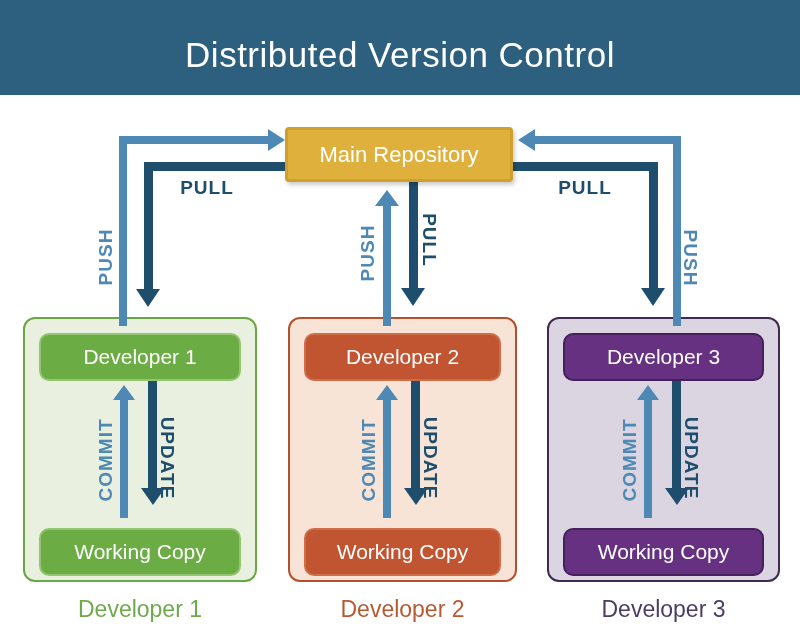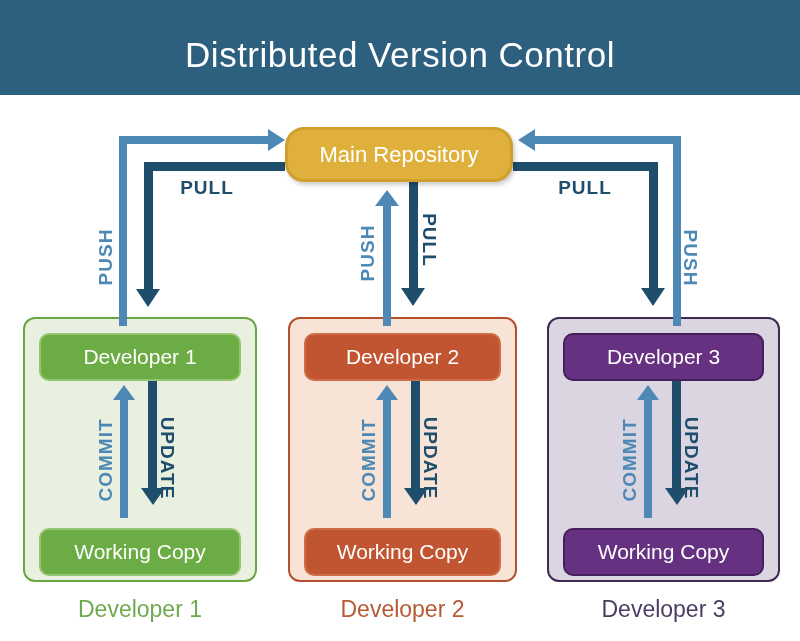--- a/index.html
+++ b/index.html
@@ -19,21 +19,21 @@
     letter-spacing: 0.5px;
   }
   .diagram {
     position: absolute; left: 0; top: 95px; width: 800px; height: 546px;
     background: var(--canvas-bg);
   }
   
   .repo {
     position: absolute; left: 285px; top: 32px; width: 228px; height: 55px;
     background: var(--repo-fill); border: 3px solid var(--repo-border);
-    border-radius: 19px; color: var(--node-text); font-size: 22px; font-weight: 500;
+    border-radius: 4px; color: var(--node-text); font-size: 22px; font-weight: 500;
     display: flex; align-items: center; justify-content: center;
     box-shadow: 2px 3px 4px rgba(0,0,0,0.2);
     z-index: 3;
   }
   
   .seg { position: absolute; z-index: 2; }
   .seg.push { background: var(--push-blue); }
   .seg.pull { background: var(--pull-navy); }
   .head { position: absolute; width: 0; height: 0; z-index: 2; }
   .head-right { border-top: 11px solid transparent; border-bottom: 11px solid transparent; border-left: 17px solid var(--push-blue); }

